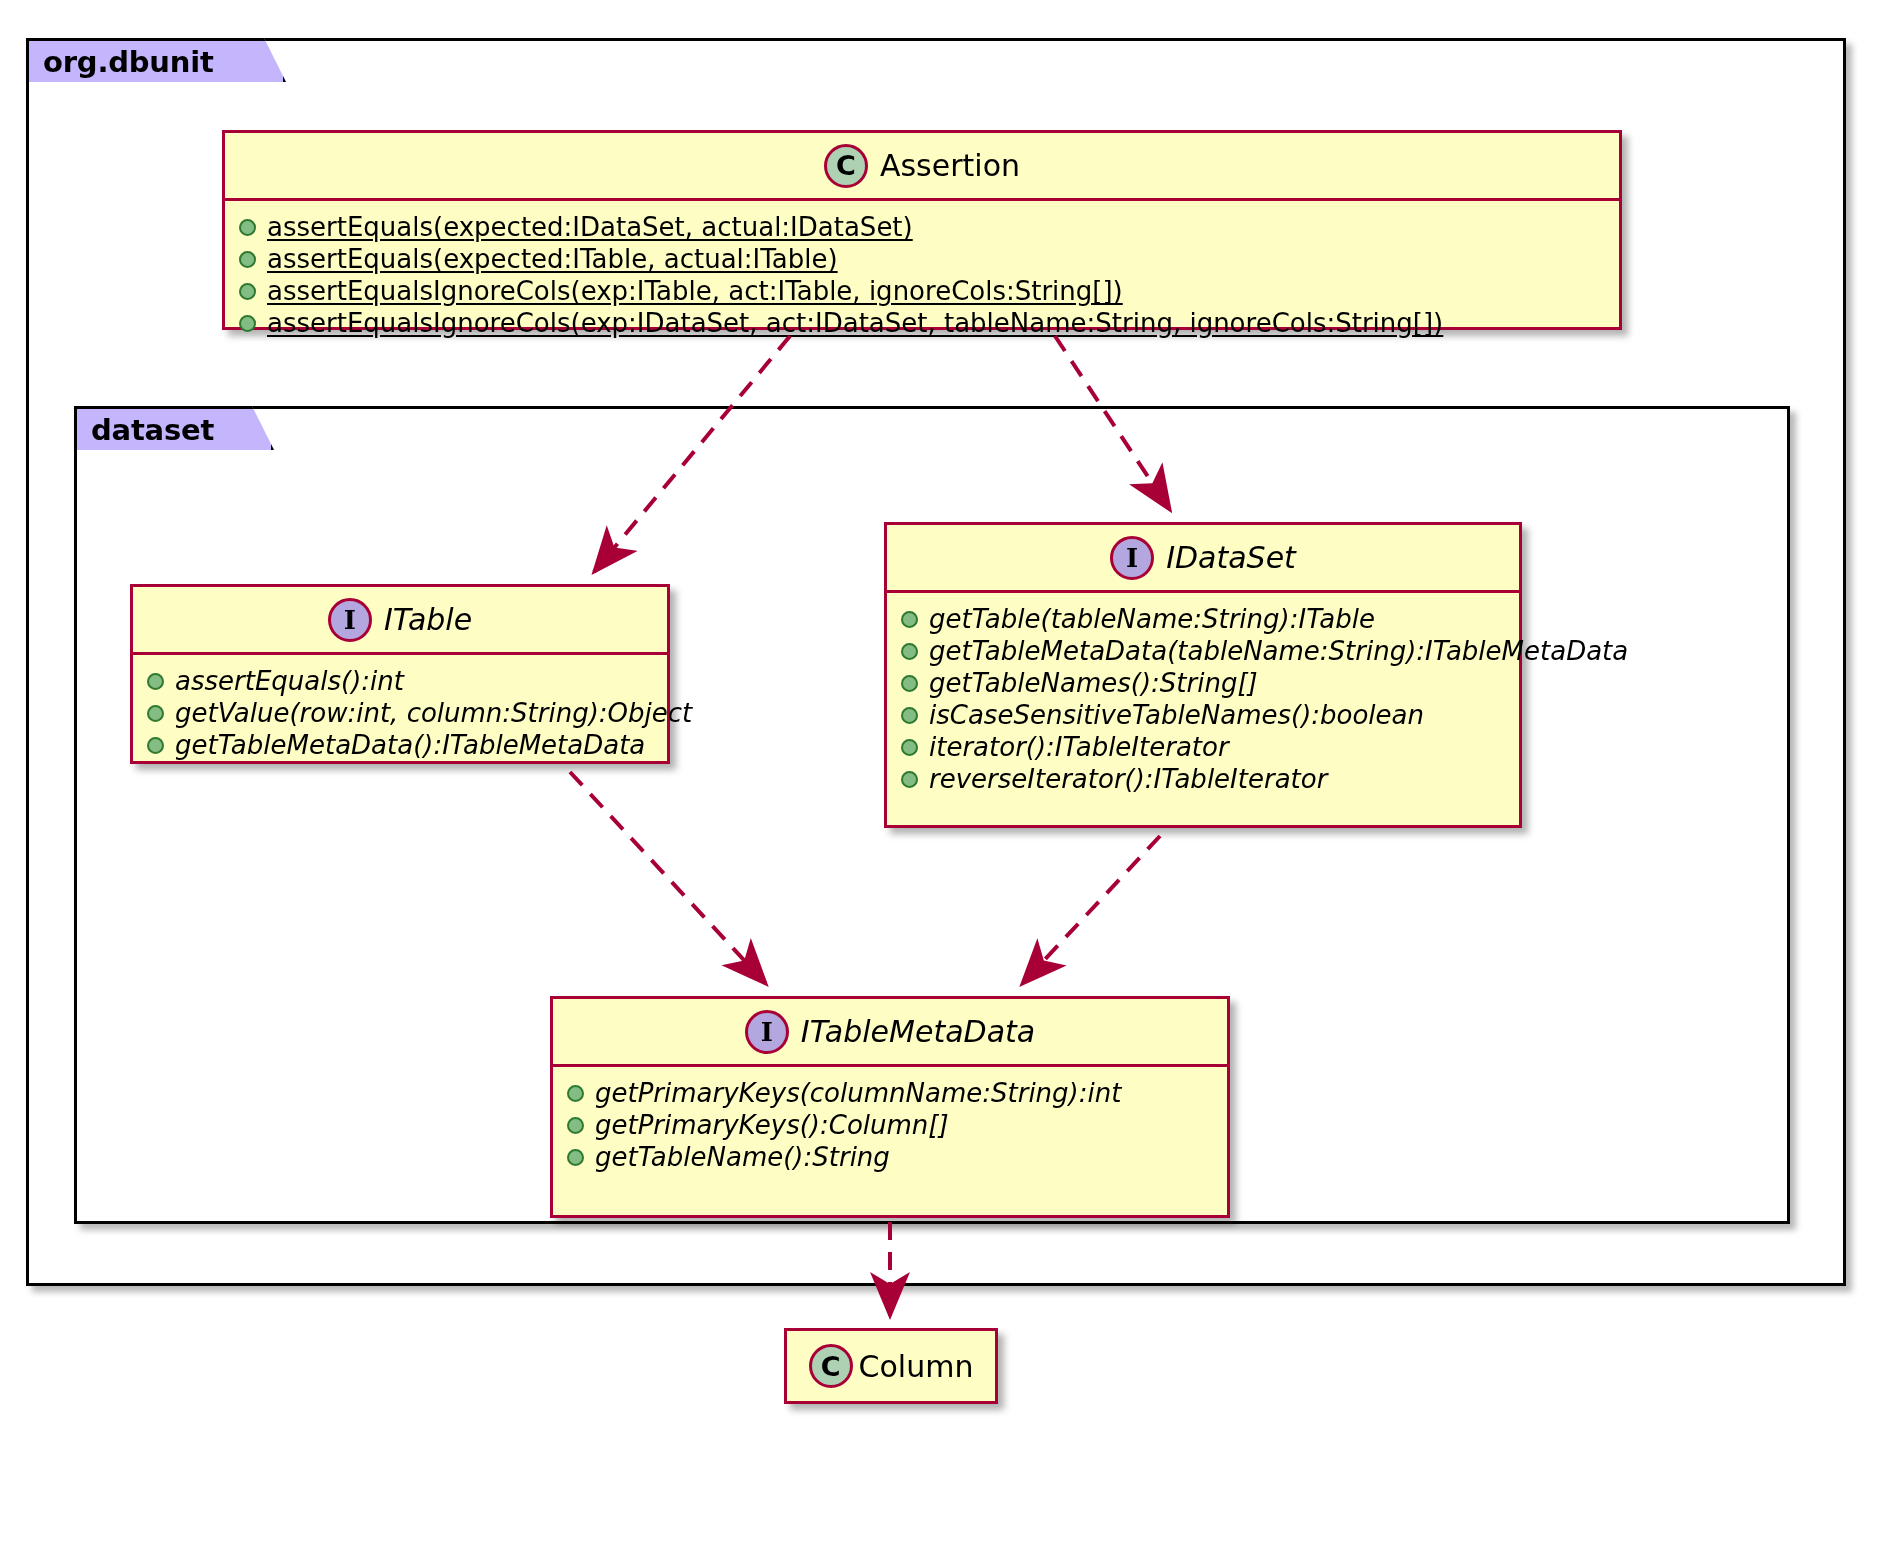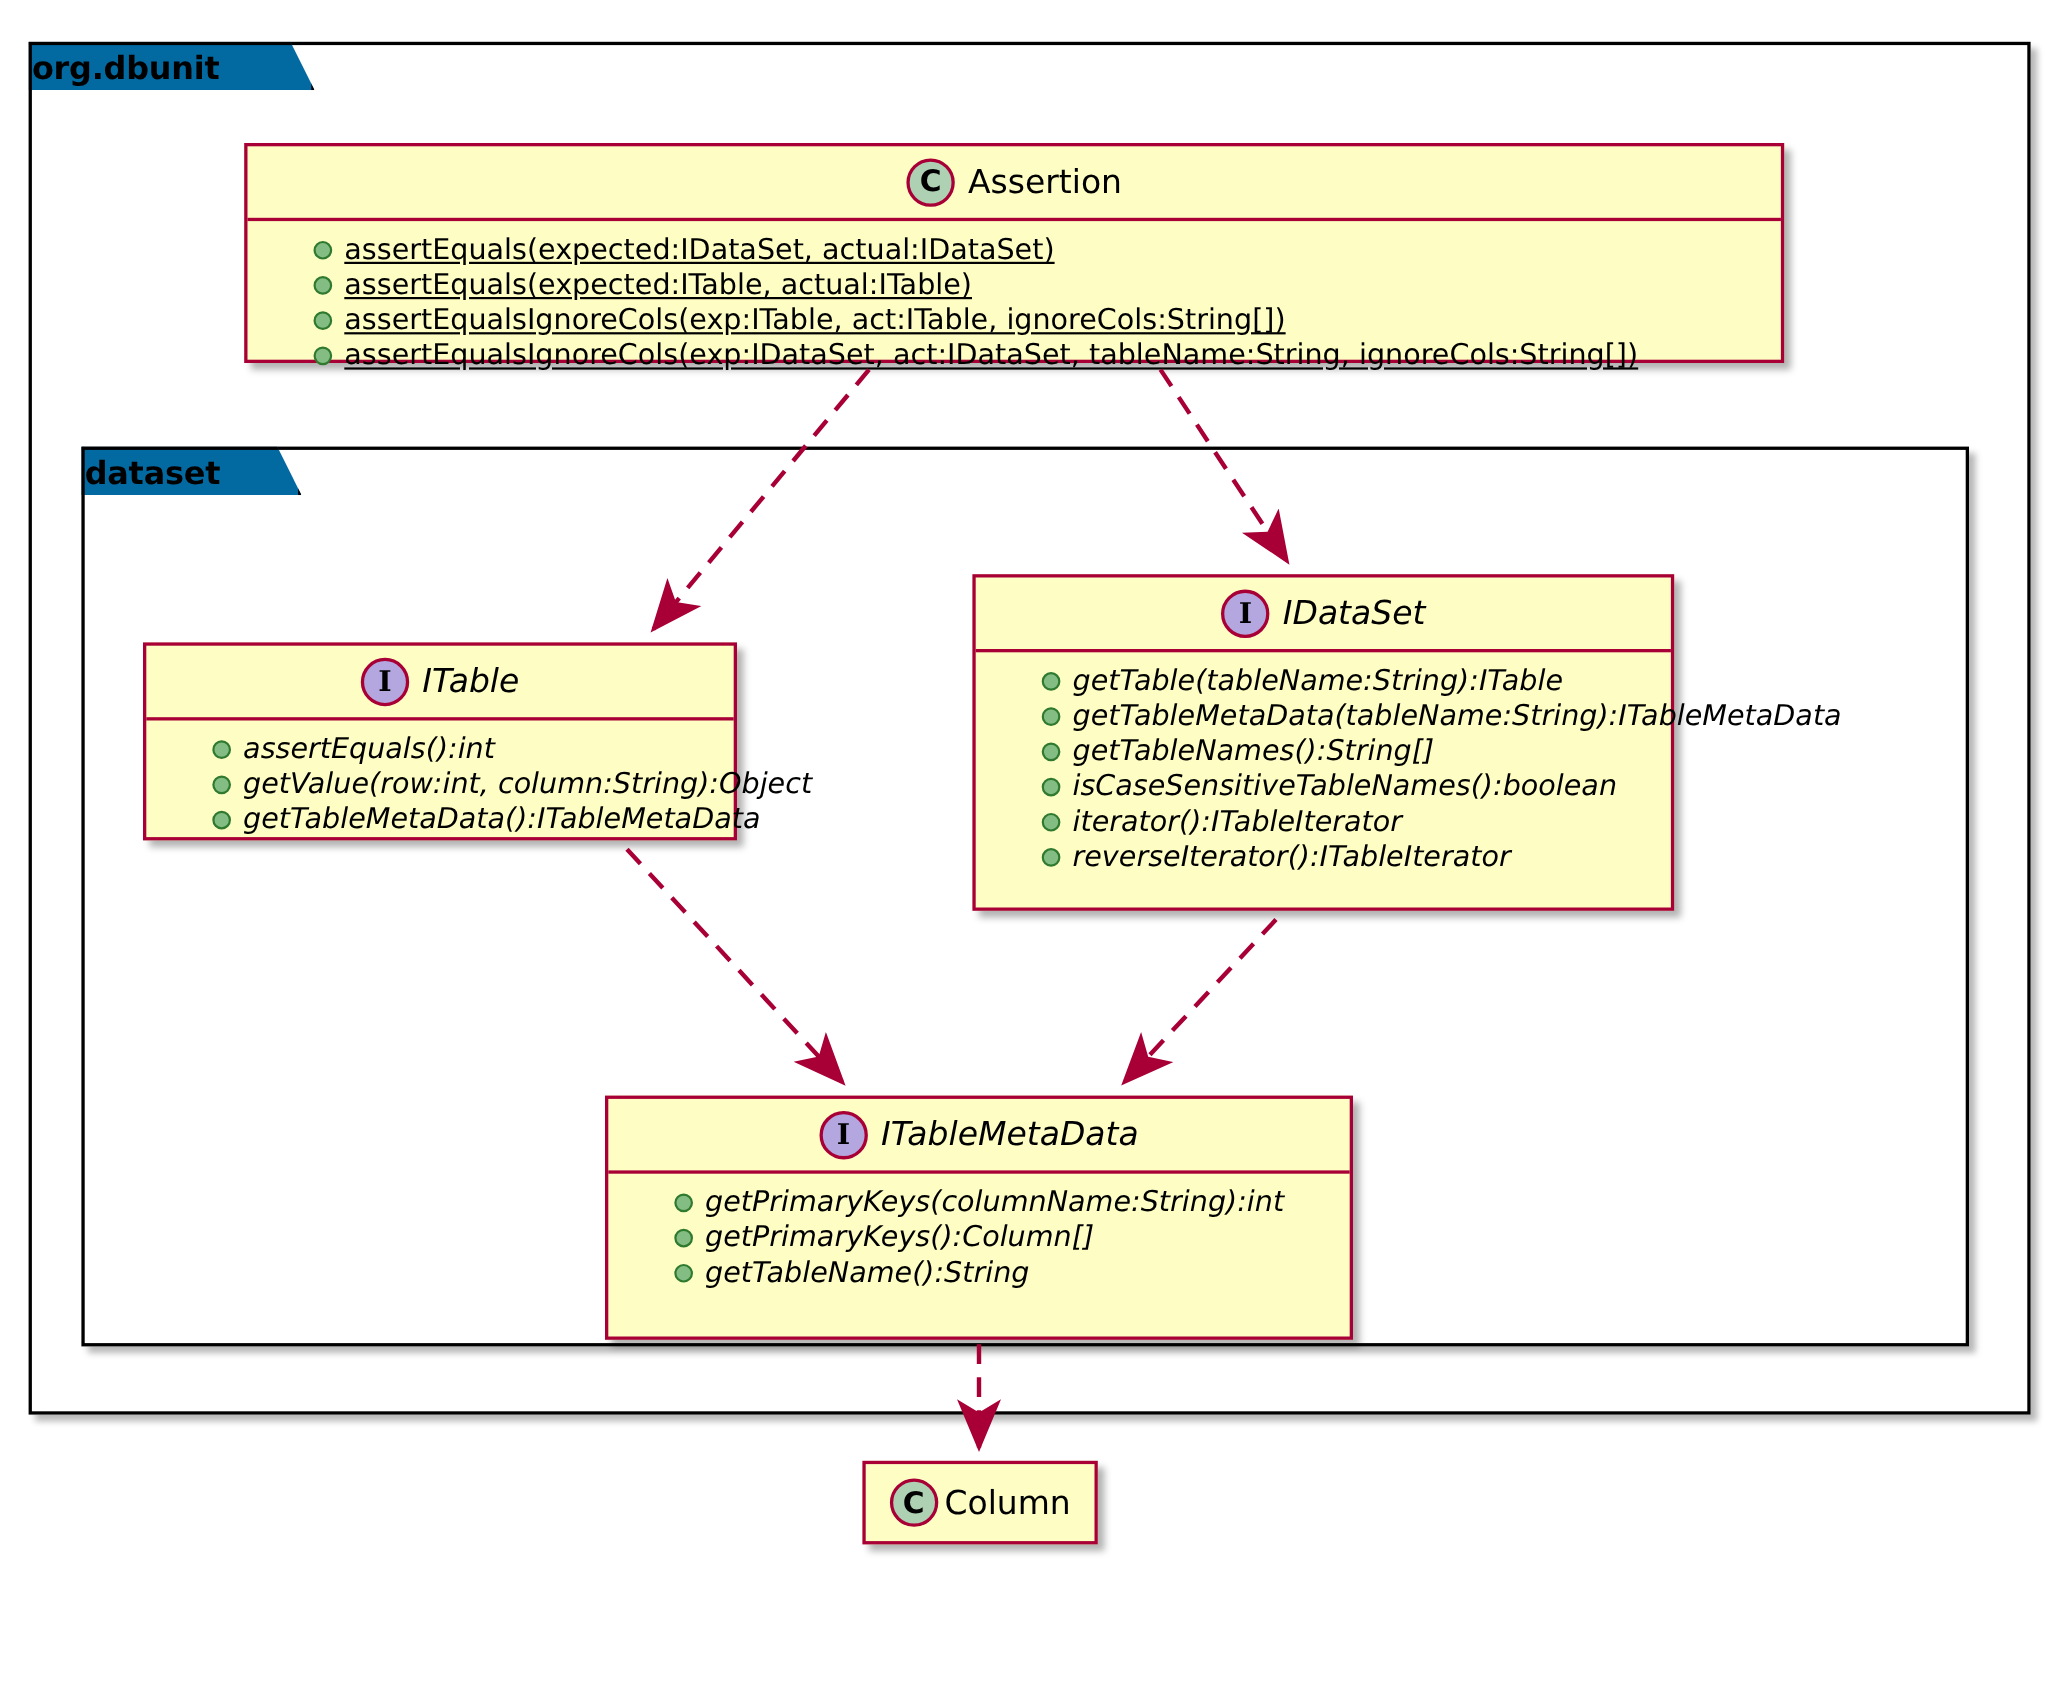--- a/index.html
+++ b/index.html
@@ -31,25 +31,26 @@
   }
   .package-shadow {
     position: absolute;
     background: rgba(0,0,0,0.28);
     filter: blur(3px);
     z-index: 0;
   }
   .package-tab {
     position: absolute;
     box-sizing: border-box;
-    background: #0369a1;
+    background: #c4b5fd;
     border: 3px solid #000000;
     border-bottom: none;
     display: flex;
     align-items: center;
+    padding-left: 14px;
     font-weight: bold;
     font-size: 29px;
     color: #000000;
     letter-spacing: -0.2px;
   }
   .package-tab.skew {
     clip-path: polygon(0 0, calc(100% - 22px) 0, 100% 100%, 0 100%);
   }
 
   
@@ -100,21 +101,20 @@
   }
   .stereo-icon.iface {
     background: #b4a7e0;
     font-family: "DejaVu Serif", "Liberation Serif", serif;
     font-size: 26px;
   }
 
   .uml-members {
     padding: 10px 0 10px 0;
     box-sizing: border-box;
-    margin-left: 46px;
   }
   .member {
     display: flex;
     align-items: center;
     height: 32px;
     padding-left: 14px;
     white-space: nowrap;
   }
   .vis-dot {
     width: 17px;

